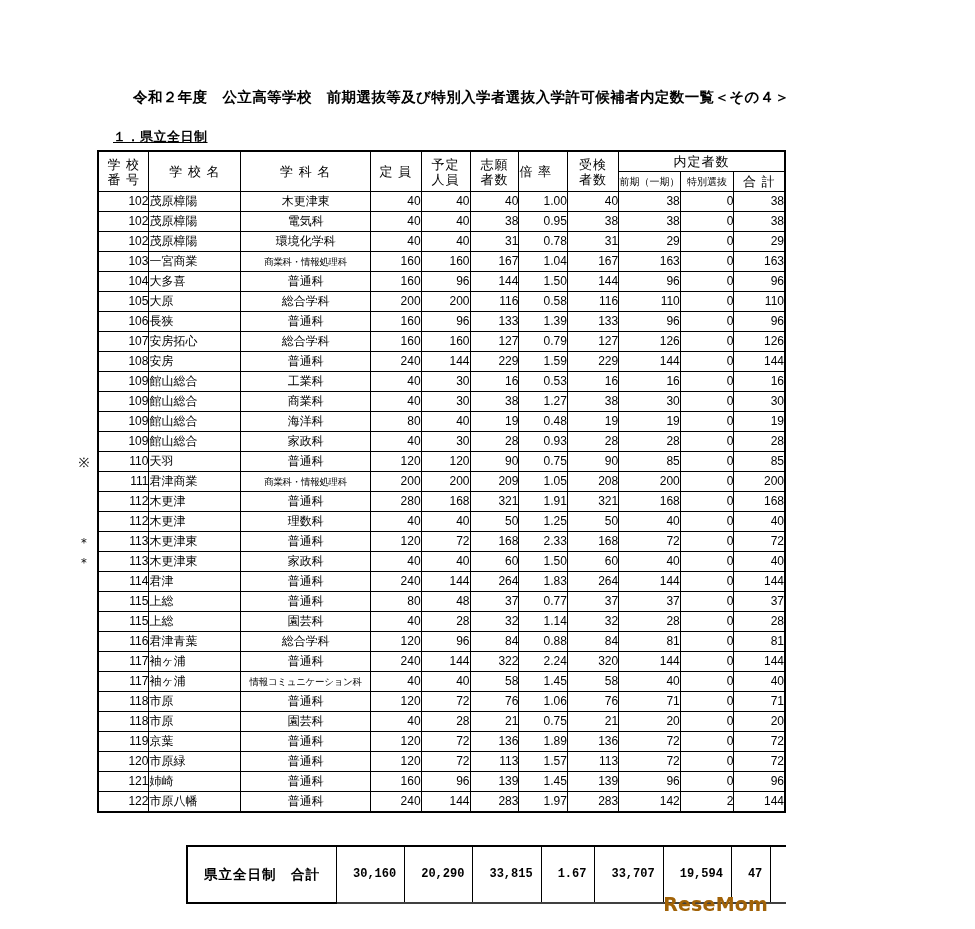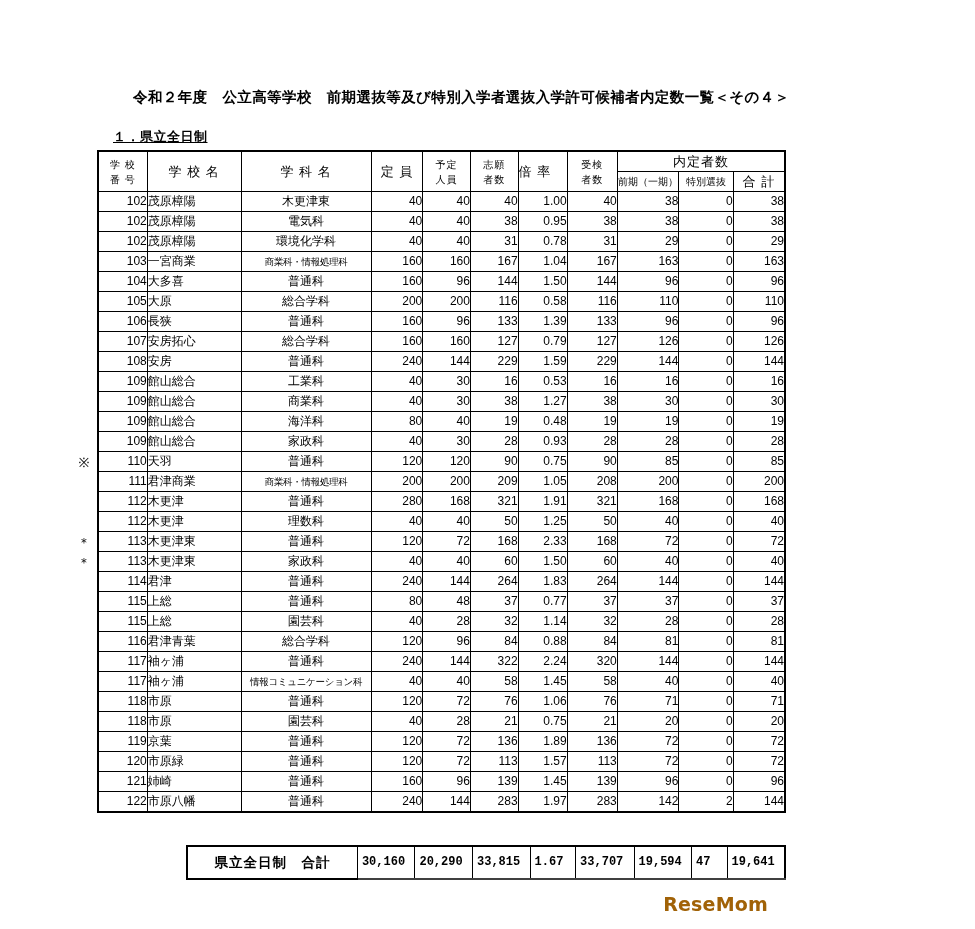--- a/index.html
+++ b/index.html
@@ -54,21 +54,21 @@
   .outer-right { border-right: 2px solid #000 !important; }
   .outer-top { border-top: 2px solid #000 !important; }
   .outer-bottom { border-bottom: 2px solid #000 !important; }
   th.hdr {
     text-align: center;
     font-weight: normal;
     font-size: 13px;
     letter-spacing: 1px;
   }
   th.hdr.two-line {
-    font-size: 10px;
+    font-size: 13px;
     line-height: 15px;
   }
   th.small {
     font-size: 10px;
     letter-spacing: 0;
   }
   
   .c-num   { width: 62px;  text-align: right; padding-right: 6px; }
   .c-school{ width: 118px; text-align: left;  padding-left: 5px; }
   .c-dept  { width: 140px; text-align: center; }
@@ -100,21 +100,21 @@
   }
   table.total {
     border-collapse: collapse;
     table-layout: fixed;
     font-size: 12px;
   }
   table.total td {
     border: 1px solid #000;
     height: 24px;
     line-height: 23px;
-    padding: 4px;
+    padding: 16px;
     white-space: nowrap;
   }
   table.total .lbl {
     width: 320px;
     text-align: center;
     font-size: 13.5px;
     font-weight: bold;
     letter-spacing: 1px;
     border-left: 2px solid #000;
     border-top: 2px solid #000;

